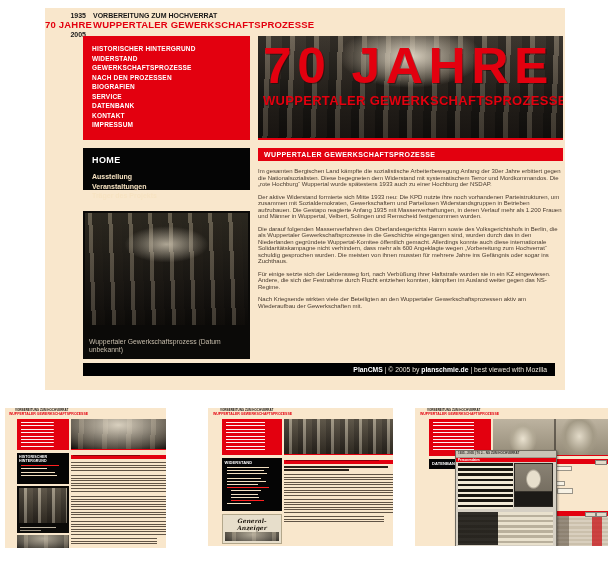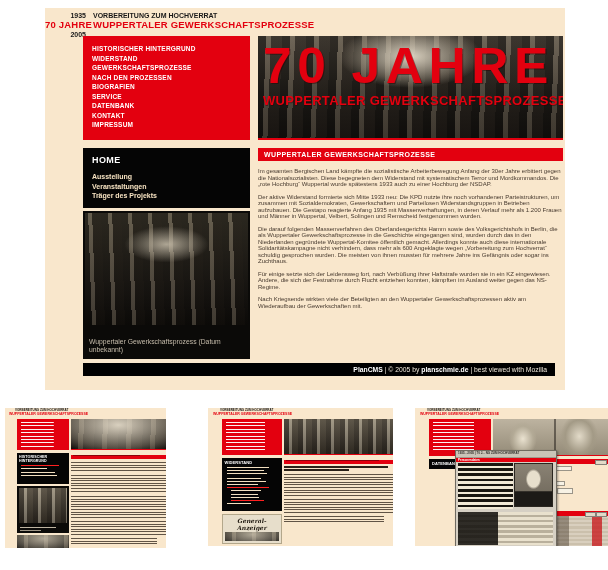--- a/index.html
+++ b/index.html
@@ -37,21 +37,21 @@
      radial-gradient(ellipse 23px 27px at 75% 48%, #e2dac8 0%, #a39a86 60%, rgba(0,0,0,0) 82%),
      linear-gradient(90deg, rgba(0,0,0,0) 0 53%, rgba(40,35,30,.55) 53% 55%, rgba(0,0,0,0) 55%),
      linear-gradient(180deg,#bdb3a0,#948b78);}
 
   .b70{font-size:46px;font-weight:bold;color:#e3000f;letter-spacing:5px;line-height:.95;
        margin:6px 0 0 5px;transform:scale(1.12,1.1);transform-origin:top left;white-space:nowrap;
        text-shadow:1px 1px 0 rgba(40,0,0,.45);}
   .bsub{font-size:13px;font-weight:bold;color:#e3000f;letter-spacing:.3px;margin:7px 0 0 5px;
         white-space:nowrap;text-shadow:.5px .5px 0 rgba(40,0,0,.4);}
 
-  .homebox{left:38px;top:140px;width:167px;height:60px;background:#050505;box-sizing:border-box;
+  .homebox{left:38px;top:140px;width:167px;height:42px;background:#050505;box-sizing:border-box;
            padding:7px 9px;}
   .home-title{color:#fff;font-size:9px;font-weight:bold;letter-spacing:.4px;}
   .home-link{display:block;color:#f7e3c2;font-size:7px;font-weight:bold;line-height:9.5px;text-decoration:none;}
   .home-links{margin-top:7px;}
 
   .photobox{left:38px;top:203px;width:167px;height:148px;background:#0b0a08;}
   .photobox .ph{position:absolute;left:2px;right:2px;top:2px;height:112px;}
   .photobox .cap{position:absolute;left:6px;right:4px;bottom:4px;color:#c6bcab;font-size:6.8px;line-height:8.6px;}
 
   .ctitle{left:213px;top:140px;width:305px;height:13px;background:#e3000f;color:#fff;font-size:7px;

